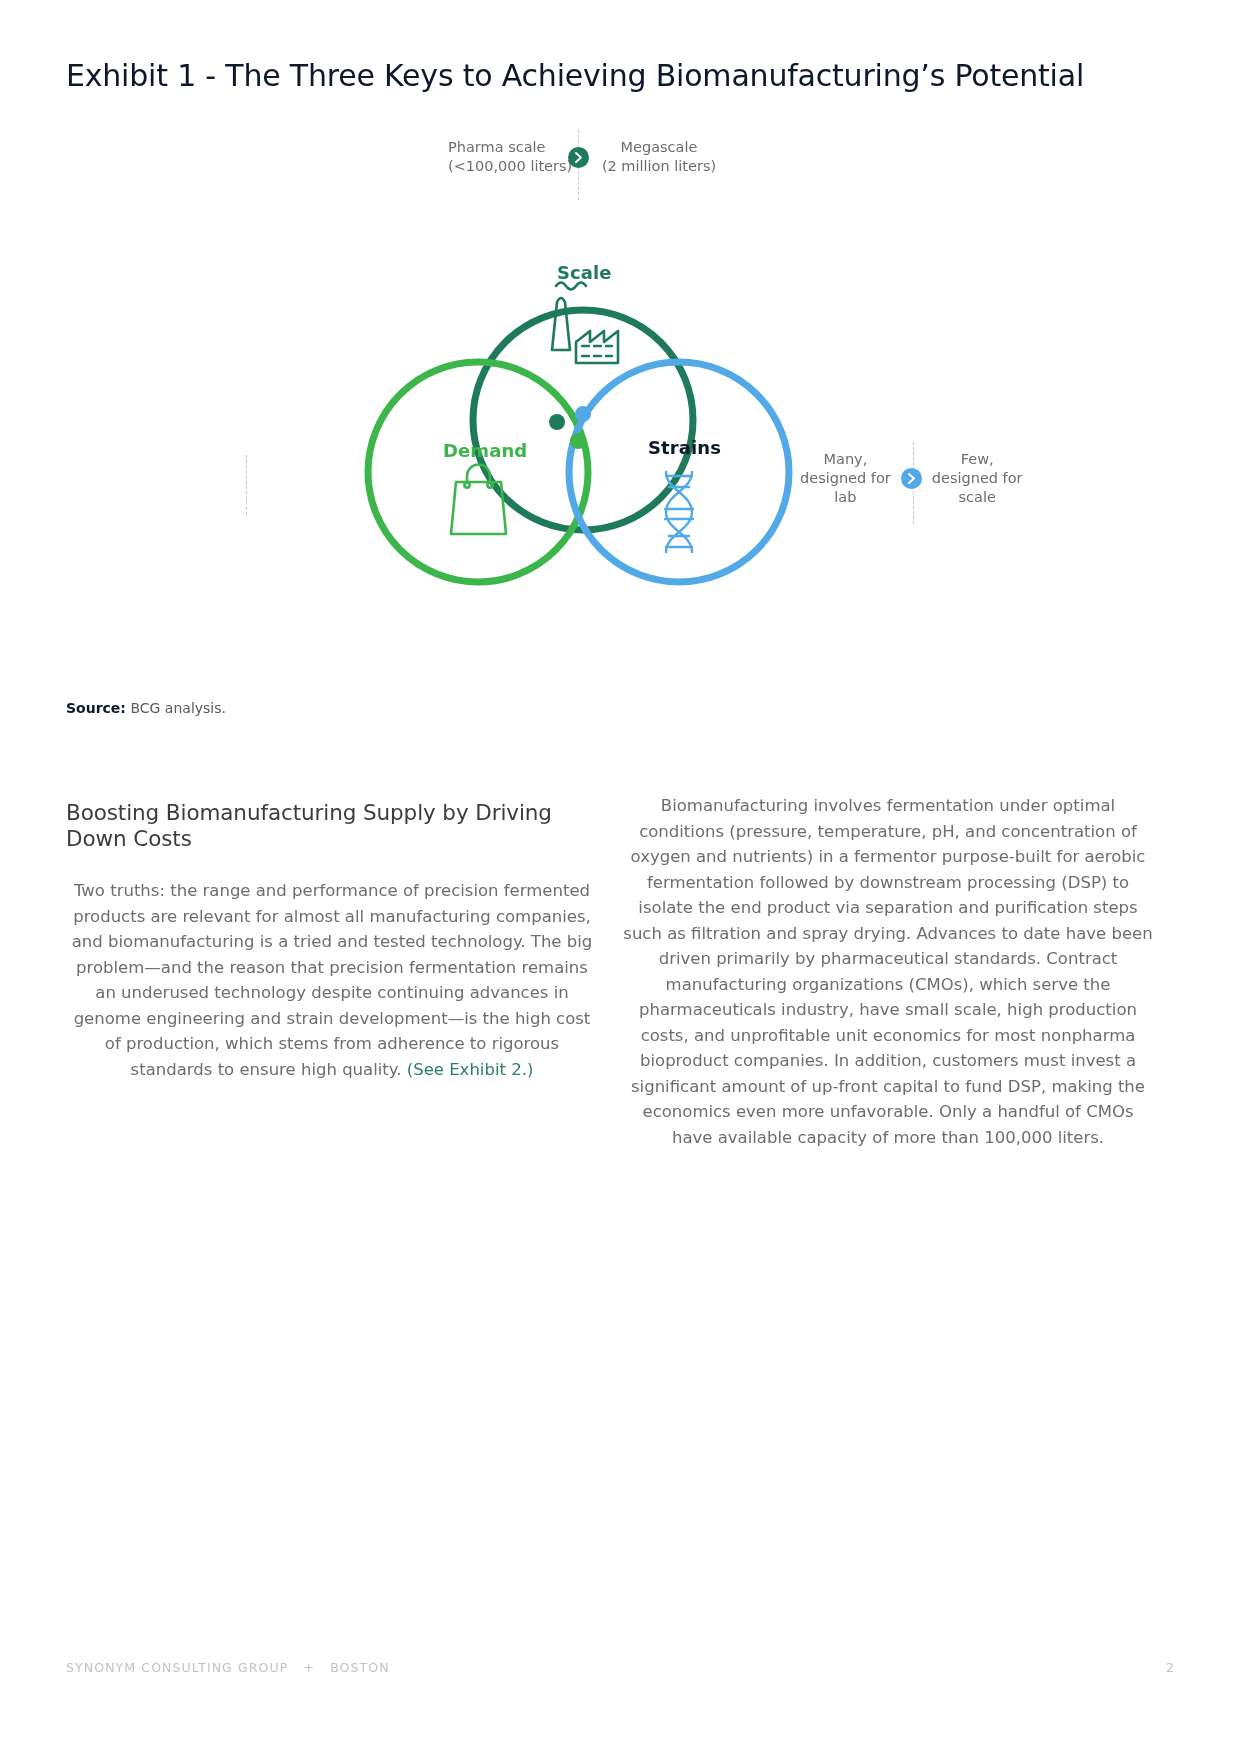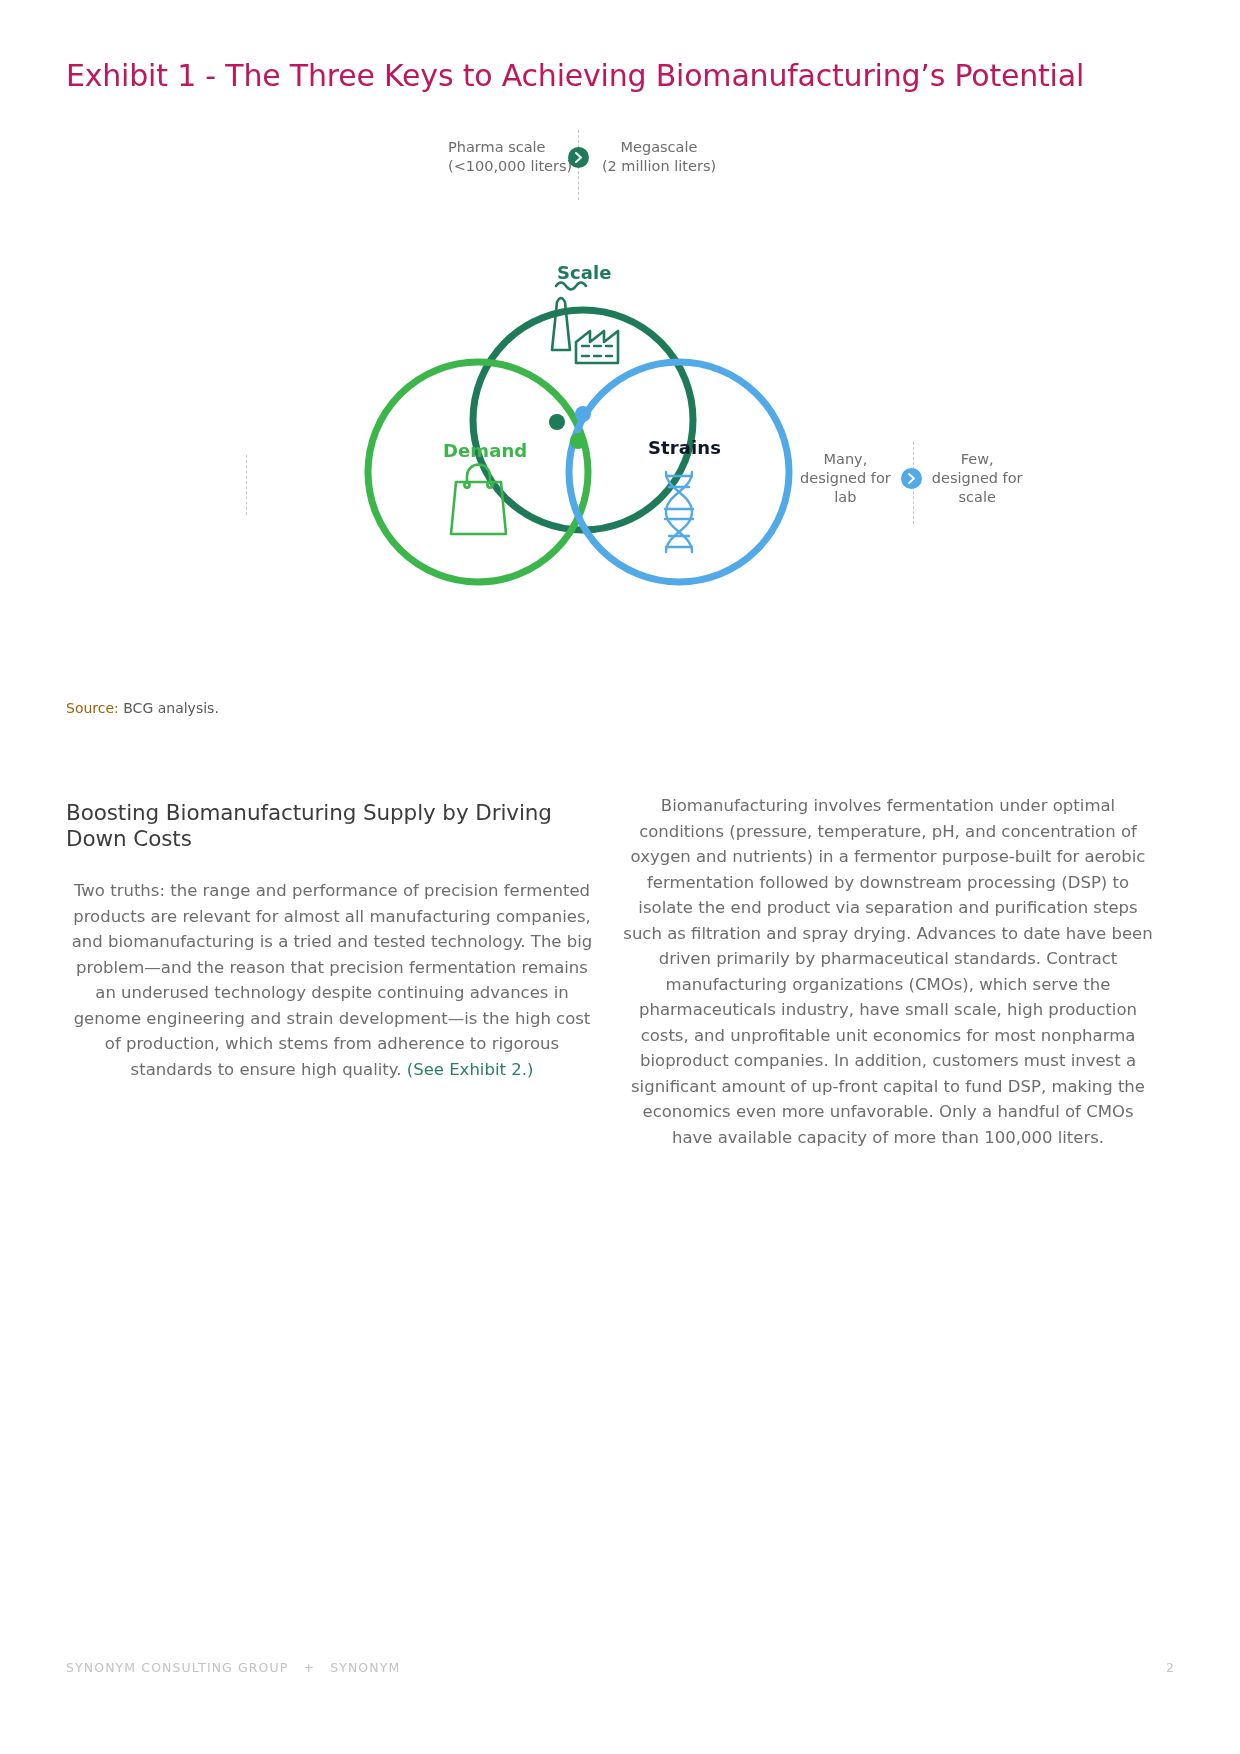--- a/index.html
+++ b/index.html
@@ -17,21 +17,21 @@
   }
 
   
   .exhibit-title {
     position: absolute;
     left: 66px;
     top: 58px;
     font-size: 30px;
     font-weight: 400;
     letter-spacing: -0.2px;
-    color: #be185d;
+    color: #0f172a;
     white-space: nowrap;
     font-family: "DejaVu Sans", "Liberation Sans", sans-serif;
   }
 
   
   .diagram {
     position: absolute;
     left: 0;
     top: 110px;
     width: 1240px;
@@ -93,21 +93,21 @@
   .axis-right { left: 800px; top: 340px; }
 
   
   .source-line {
     position: absolute;
     left: 66px;
     top: 700px;
     font-size: 14px;
     color: #5a5a5a;
   }
-  .source-line b { color: #a16207; font-weight: 400; }
+  .source-line b { color: #0f172a; font-weight: 700; }
 
   
   .columns {
     position: absolute;
     left: 66px;
     top: 800px;
     width: 1110px;
     display: flex;
     gap: 24px;
   }
@@ -260,16 +260,16 @@
 
   <div class="col col-right">
     <p class="body-par">Biomanufacturing involves fermentation under optimal conditions (pressure, temperature, pH, and concentration of oxygen and nutrients) in a fermentor purpose-built for aerobic fermentation followed by downstream processing (DSP) to isolate the end product via separation and purification steps such as filtration and spray drying. Advances to date have been driven primarily by pharmaceutical standards. Contract manufacturing organizations (CMOs), which serve the pharmaceuticals industry, have small scale, high production costs, and unprofitable unit economics for most nonpharma bioproduct companies. In addition, customers must invest a significant amount of up-front capital to fund DSP, making the economics even more unfavorable. Only a handful of CMOs have available capacity of more than 100,000 liters.</p>
   </div>
 </div>
 
 <div class="footer">
   <div class="footer-left">
     <span>SYNONYM CONSULTING GROUP</span>
     <span class="footer-sep">+</span>
-    <span>SYNONYM</span>
+    <span>BOSTON</span>
   </div>
   <div class="footer-page">2</div>
 </div>
 
 </body></html>

